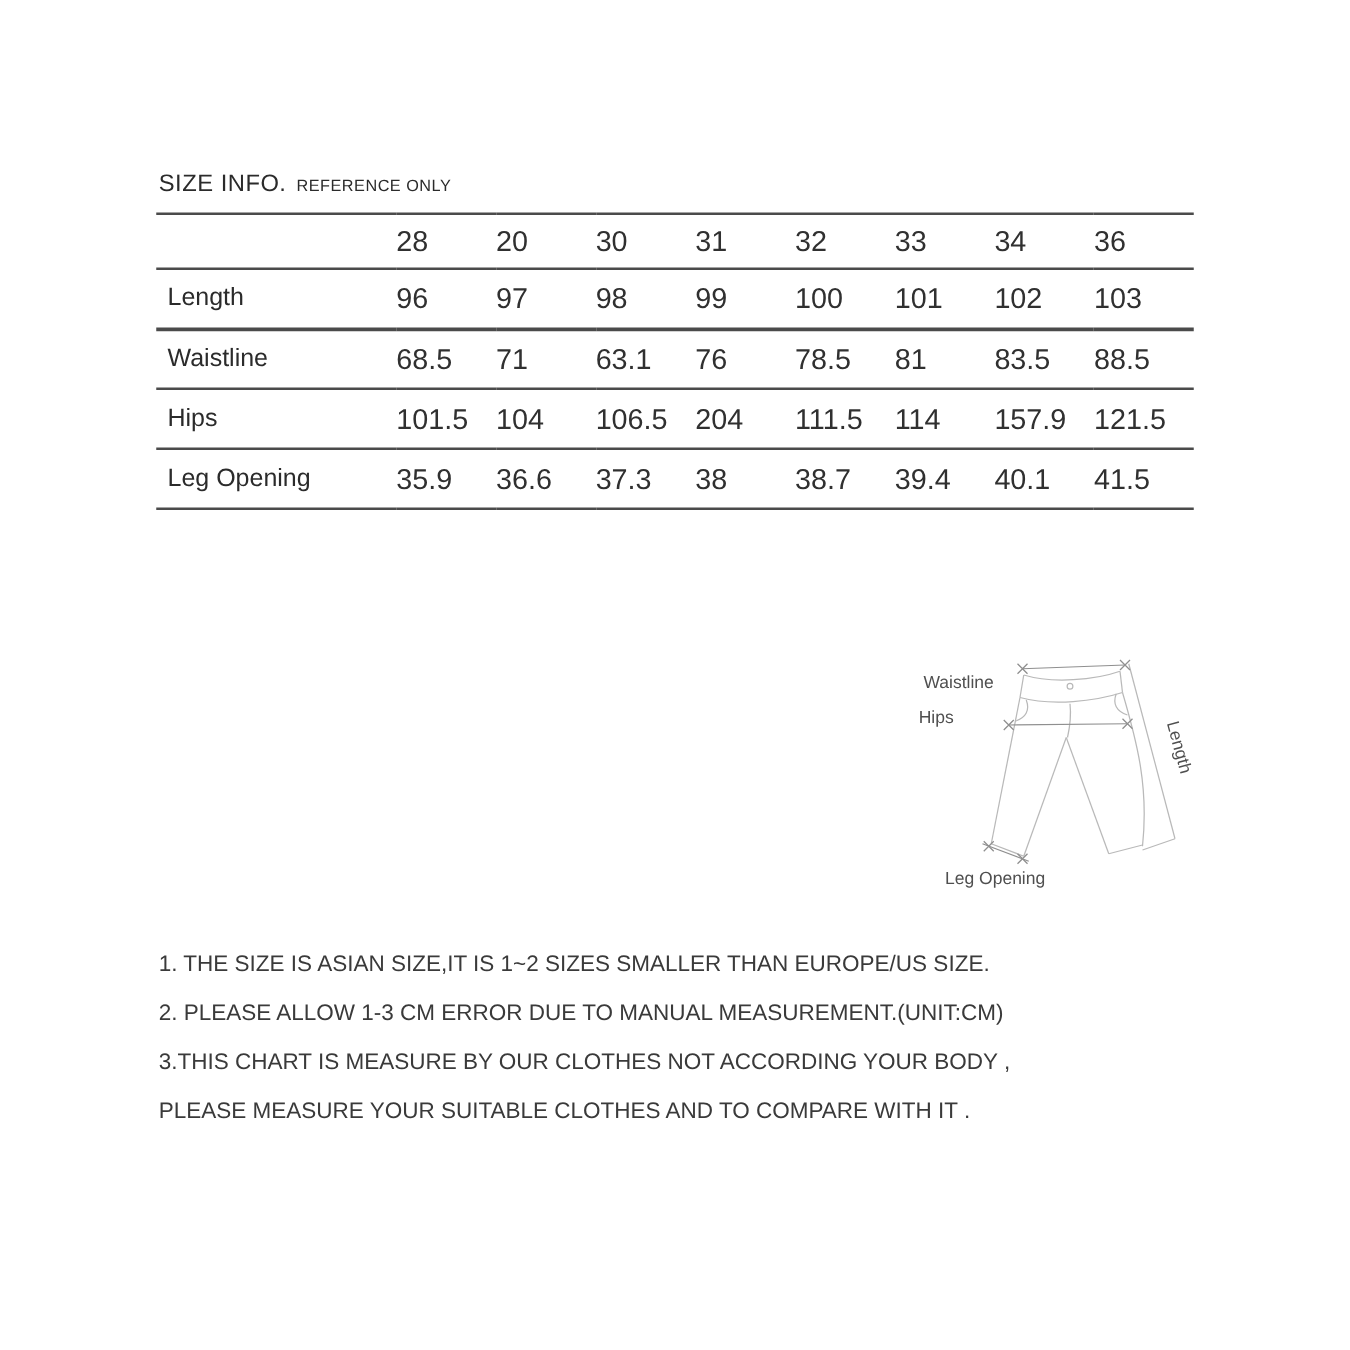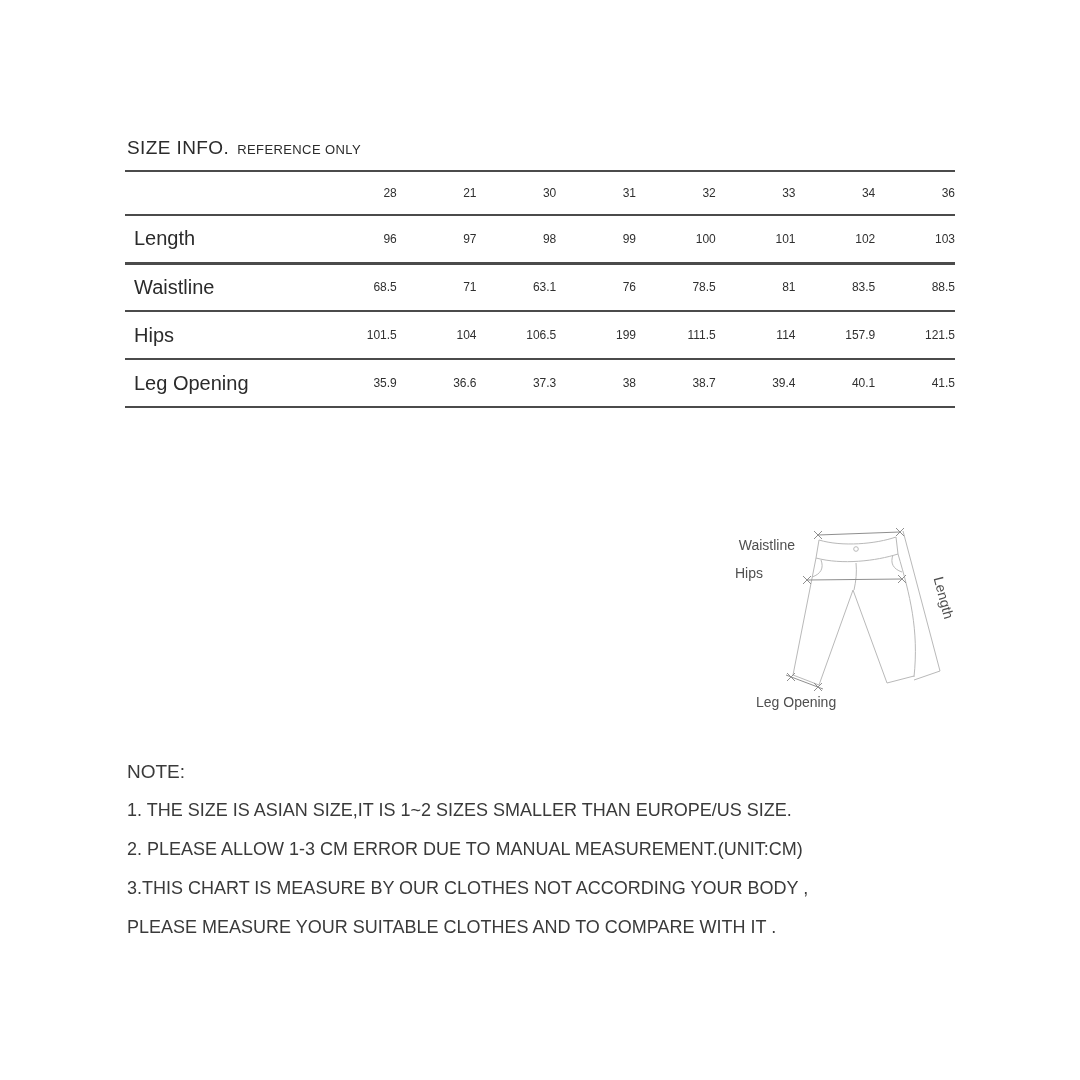--- a/index.html
+++ b/index.html
@@ -7,21 +7,21 @@
   body { width:1080px; height:1080px; font-family:"Liberation Sans", sans-serif; }
   .canvas { position:relative; width:1080px; height:1080px; background:#ffffff; overflow:hidden; }
 
   
   .title-row { position:absolute; left:127px; top:137px; display:flex; align-items:baseline; gap:8px; color:#2b2b2b; }
   .title-main { font-size:19px; letter-spacing:0.4px; }
   .title-sub  { font-size:13px; letter-spacing:0.4px; }
 
   
   .size-table { position:absolute; left:125px; top:170px; width:830px; border-collapse:collapse; color:#303030; table-layout:fixed; }
-  .size-table th, .size-table td { font-weight:400; text-align:right; font-size:12px; padding:0; }
+  .size-table th, .size-table td { font-weight:400; text-align:left; font-size:23px; padding:0; }
   .size-table .label-col { width:192px; text-align:left; padding-left:9px; font-size:20px; color:#2b2b2b; }
   .size-table thead tr { height:44px; border-top:2px solid #4b4b4b; border-bottom:2px solid #4b4b4b; }
   .size-table tbody tr { height:48px; border-bottom:2px solid #4b4b4b; }
   .size-table tbody tr:first-child { border-bottom-width:3px; }
 
   
   .diagram { position:absolute; left:690px; top:500px; width:290px; height:220px; }
   .diagram svg { display:block; }
   .diagram text { font-family:"Liberation Sans", sans-serif; }
 
@@ -38,21 +38,21 @@
   <div class="title-row">
     <span class="title-main">SIZE INFO.</span>
     <span class="title-sub">REFERENCE ONLY</span>
   </div>
 
   <table class="size-table">
     <thead>
       <tr>
         <th class="label-col"></th>
         <th>28</th>
-        <th>21</th>
+        <th>20</th>
         <th>30</th>
         <th>31</th>
         <th>32</th>
         <th>33</th>
         <th>34</th>
         <th>36</th>
       </tr>
     </thead>
     <tbody>
       <tr>
@@ -75,21 +75,21 @@
         <td>78.5</td>
         <td>81</td>
         <td>83.5</td>
         <td>88.5</td>
       </tr>
       <tr>
         <td class="label-col">Hips</td>
         <td>101.5</td>
         <td>104</td>
         <td>106.5</td>
-        <td>199</td>
+        <td>204</td>
         <td>111.5</td>
         <td>114</td>
         <td>157.9</td>
         <td>121.5</td>
       </tr>
       <tr>
         <td class="label-col">Leg Opening</td>
         <td>35.9</td>
         <td>36.6</td>
         <td>37.3</td>
@@ -151,20 +151,19 @@
       <g font-size="14" fill="#4f4f4f">
         <text x="105" y="50" text-anchor="end">Waistline</text>
         <text x="73" y="78" text-anchor="end">Hips</text>
         <text transform="translate(249,99) rotate(75)" text-anchor="middle">Length</text>
         <text x="66" y="207">Leg Opening</text>
       </g>
     </svg>
   </div>
 
   <div class="notes">
-    <div class="note-heading">NOTE:</div>
     <div class="note-line">1. THE SIZE IS ASIAN SIZE,IT IS 1~2 SIZES SMALLER THAN EUROPE/US SIZE.</div>
     <div class="note-line">2. PLEASE ALLOW 1-3 CM ERROR DUE TO MANUAL MEASUREMENT.(UNIT:CM)</div>
     <div class="note-line">3.THIS CHART IS MEASURE BY OUR CLOTHES NOT ACCORDING YOUR BODY ,</div>
     <div class="note-line">PLEASE MEASURE YOUR SUITABLE CLOTHES AND TO COMPARE WITH IT .</div>
   </div>
 
 </div>
 
 </body></html>

